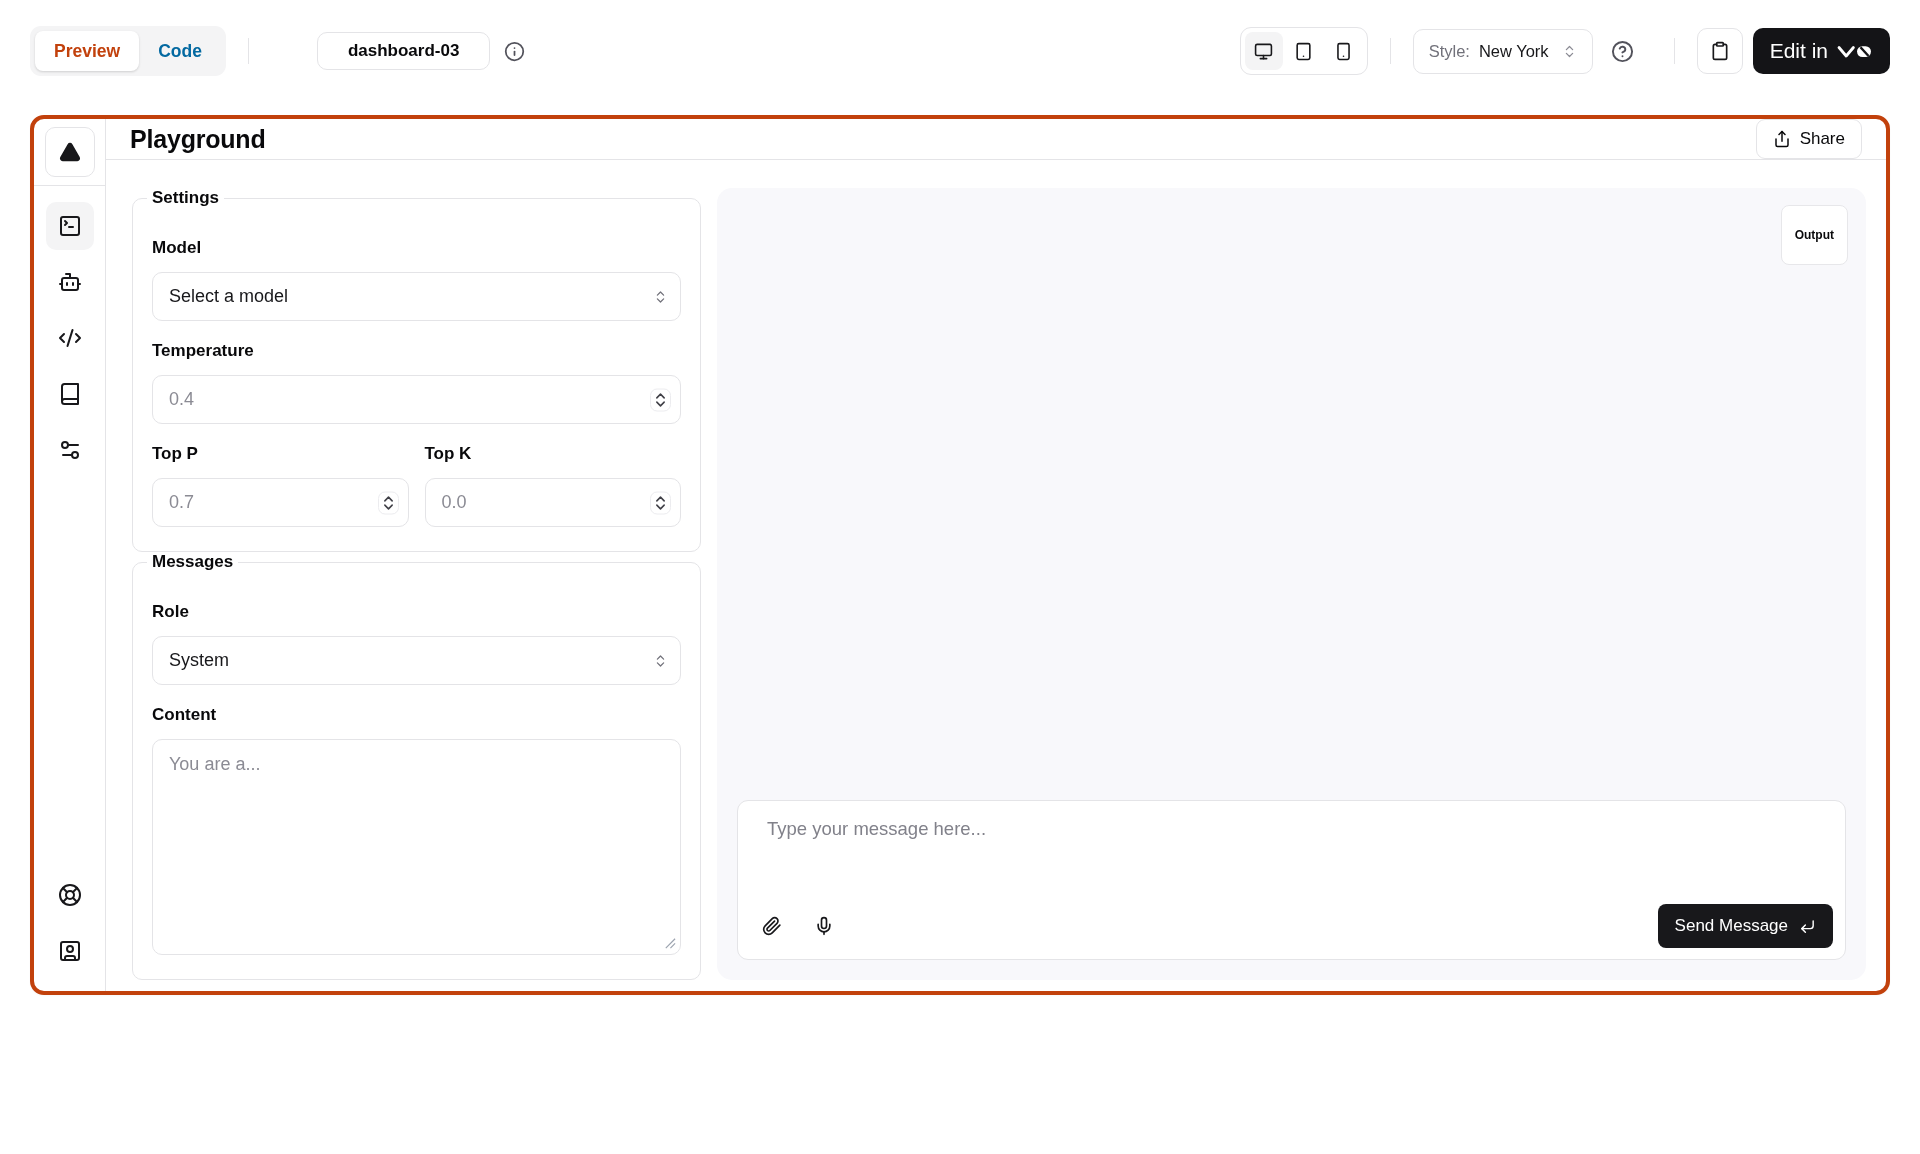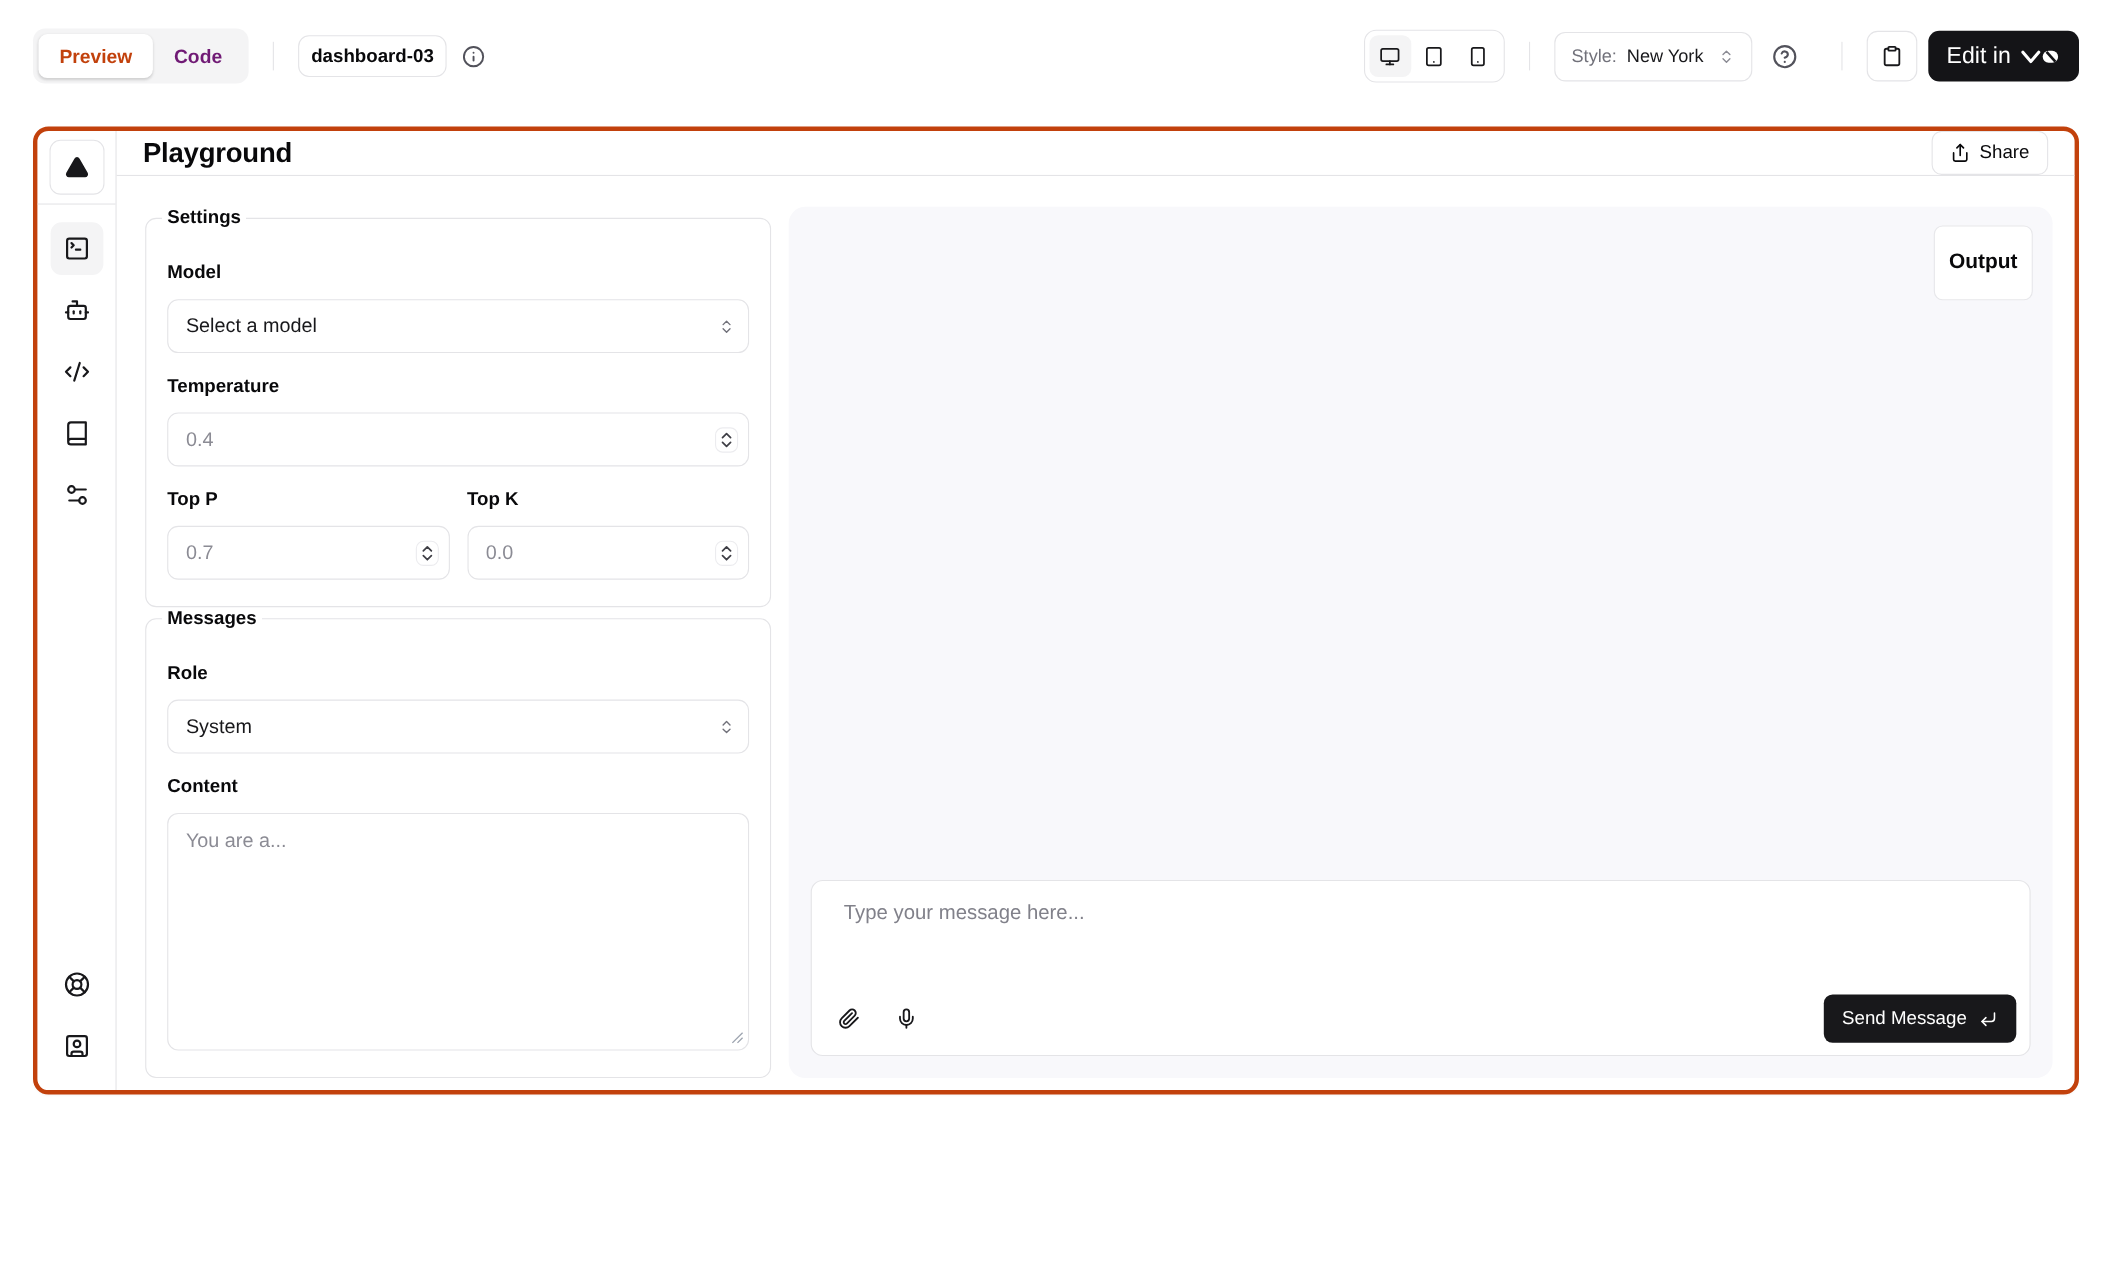--- a/index.html
+++ b/index.html
@@ -6,25 +6,25 @@
   html,body { width:1920px; height:1154px; background:#fff; color:#09090b;
     font-family:"Liberation Sans", sans-serif; overflow:hidden; }
   button { font-family:inherit; cursor:pointer; }
   svg { display:block; flex-shrink:0; }
 
   
   .topbar { height:115px; padding:26px 30px 39px; display:flex; align-items:center; justify-content:space-between; }
   .tb-left, .tb-right { display:flex; align-items:center; }
   .tabs { background:#f4f4f5; border-radius:11px; padding:5px; display:flex; align-items:center; }
   .tab { height:40px; padding:0 19px; border-radius:8px; font-size:17.5px; font-weight:600;
-         color:#701a75; display:flex; align-items:center; background:transparent; border:none; }
+         color:#0369a1; display:flex; align-items:center; background:transparent; border:none; }
   .tab.active { background:#fff; color:#c2410c; box-shadow:0 1px 3px rgba(0,0,0,.10), 0 1px 2px rgba(0,0,0,.06); }
   .vdiv { width:1px; height:26px; background:#e4e4e7; margin:0 22px; }
-  .block-badge { height:38px; padding:0 11px; border:1px solid #e4e4e7; border-radius:10px;
-         display:flex; align-items:center; font-size:17px; font-weight:600; background:#fff; }
+  .block-badge { height:38px; padding:0 30px; border:1px solid #e4e4e7; border-radius:10px;
+         display:flex; align-items:center; font-size:17px; font-weight:600; background:#fff;margin-left:46px; }
   .info-btn { border:none; background:none; color:#52525b; margin-left:14px; display:flex; }
   .device-group { border:1px solid #e4e4e7; border-radius:11px; padding:4px; display:flex; gap:2px; background:#fff; }
   .device-btn { width:38px; height:38px; border-radius:8px; border:none; background:transparent;
          color:#18181b; display:flex; align-items:center; justify-content:center; }
   .device-btn.active { background:#f4f4f5; }
   .style-select { height:45px; border:1px solid #e4e4e7; border-radius:10px; padding:0 15px;
          display:flex; align-items:center; gap:9px; font-size:16.5px; background:#fff; cursor:pointer; }
   .style-label { color:#71717a; }
   .style-value { font-weight:500; color:#18181b; }
   .help-btn { border:none; background:none; color:#52525b; margin:0 18px; display:flex; }
@@ -70,21 +70,21 @@
          display:flex; flex-direction:column; align-items:center; gap:1px; color:#3f3f46; cursor:pointer; }
   .tp-grid { display:grid; grid-template-columns:1fr 1fr; gap:16px; }
   .ta-wrap { position:relative; }
   .content-area { width:100%; height:216px; border:1px solid #e4e4e7; border-radius:10px; padding:14px 16px;
          font-size:18px; font-family:inherit; resize:none; outline:none; color:#09090b; display:block; }
   .content-area::placeholder { color:#8b8b94; }
   .grip { position:absolute; right:5px; bottom:6px; color:#9ca3af; pointer-events:none; }
 
   .output-col { flex:1; background:#f8f8fb; border-radius:15px; position:relative; }
   .output-badge { position:absolute; top:17px; right:18px; background:#fff; border:1px solid #e7e7ea;
-         border-radius:8px; padding:22px 13px; font-size:19px; font-weight:600; color:#09090b; }
+         border-radius:8px; padding:22px 13px; font-size:12px; font-weight:600; color:#09090b; }
   .chat-form { position:absolute; left:20px; right:20px; bottom:20px; height:160px; background:#fff;
          border:1px solid #e4e4e7; border-radius:11px; }
   .chat-input { position:absolute; top:0; left:11px; width:100%; height:92px; border:none; background:transparent;
          padding:17px 18px; font-size:18.5px; font-family:inherit; resize:none; outline:none; color:#09090b; }
   .chat-input::placeholder { color:#81818a; }
   .chat-row { position:absolute; left:12px; right:12px; bottom:11px; display:flex; align-items:center; gap:8px; }
   .chat-icon-btn { width:44px; height:44px; border:none; background:transparent; border-radius:8px;
          display:flex; align-items:center; justify-content:center; color:#18181b; }
   .send-btn { margin-left:auto; height:44px; background:#18181b; color:#fff; border:none; border-radius:8px;
          padding:0 17px; display:flex; align-items:center; gap:11px; font-size:17px; font-weight:500; }

